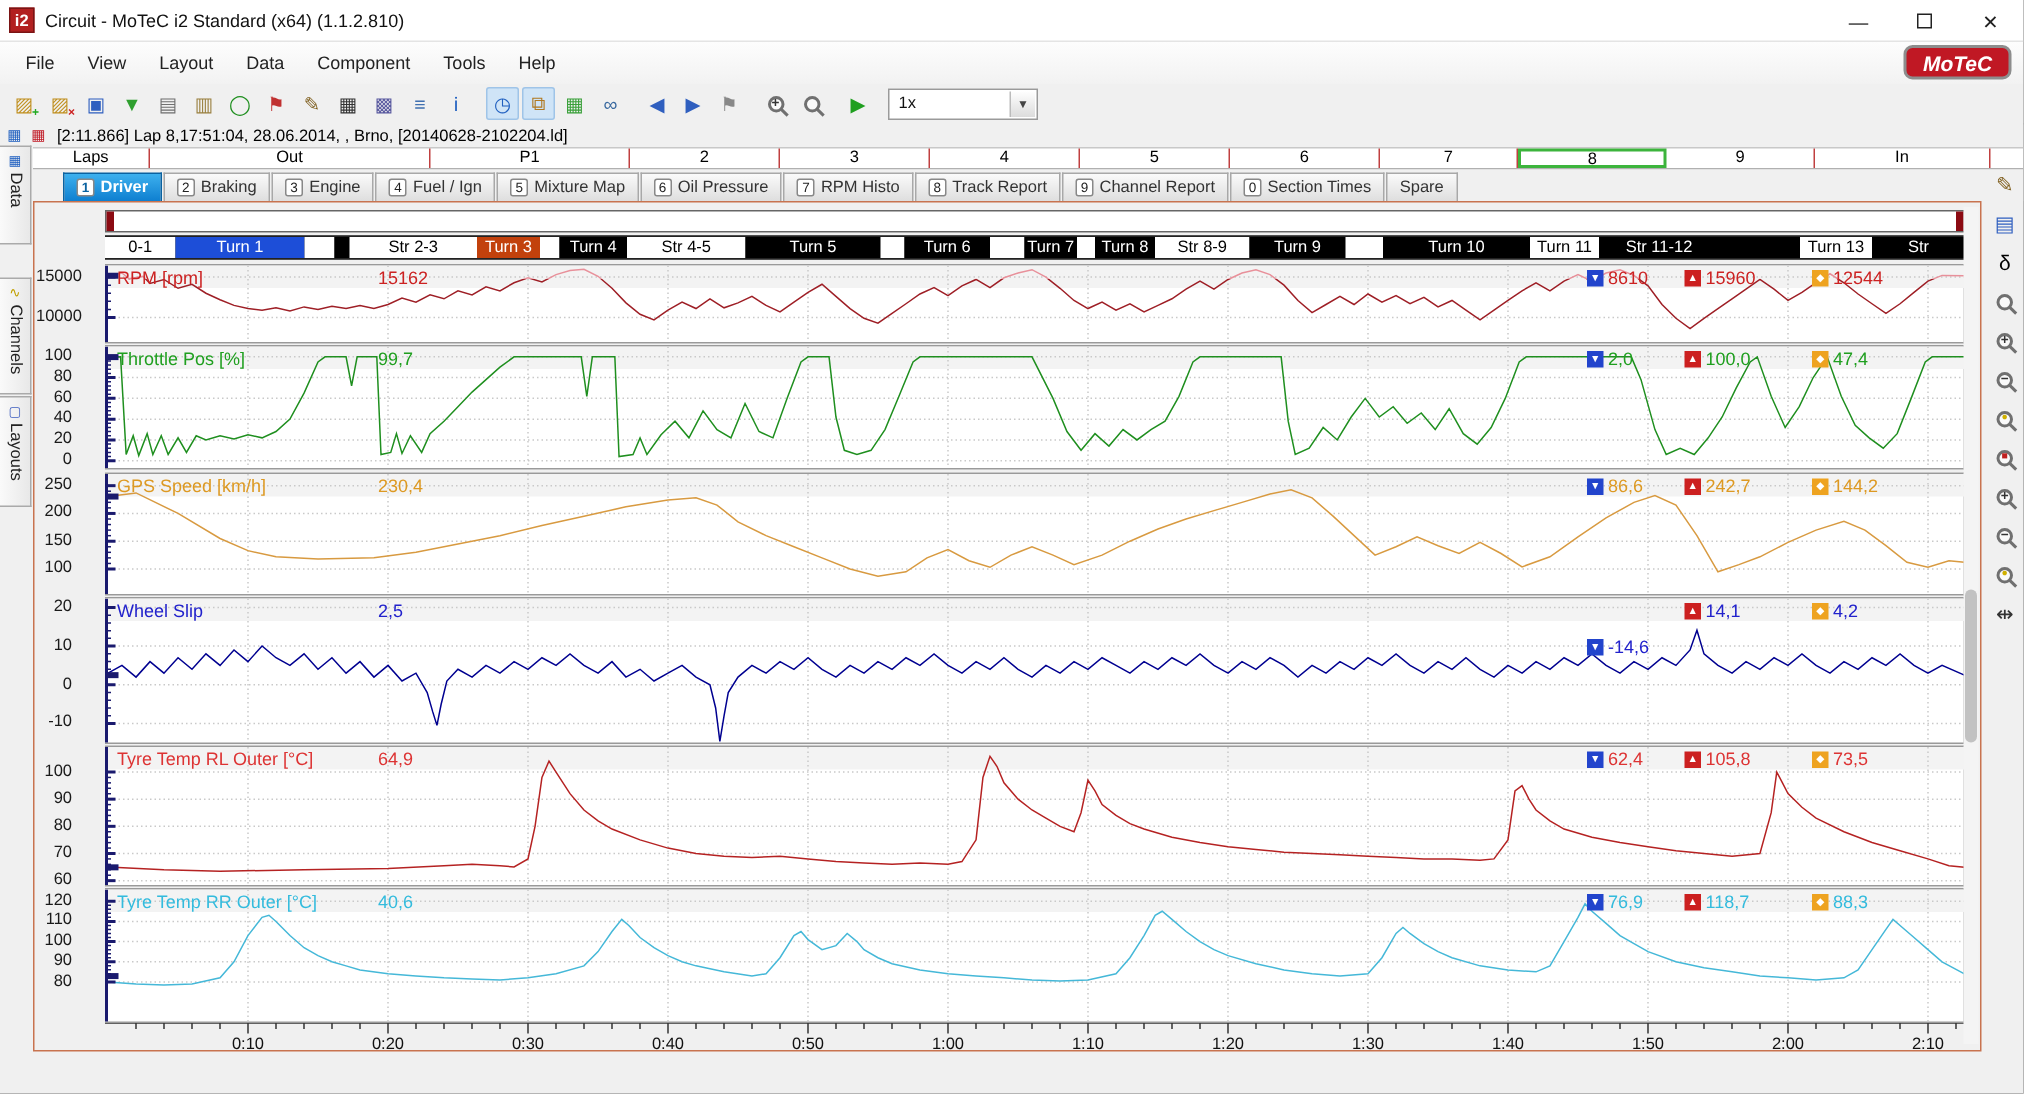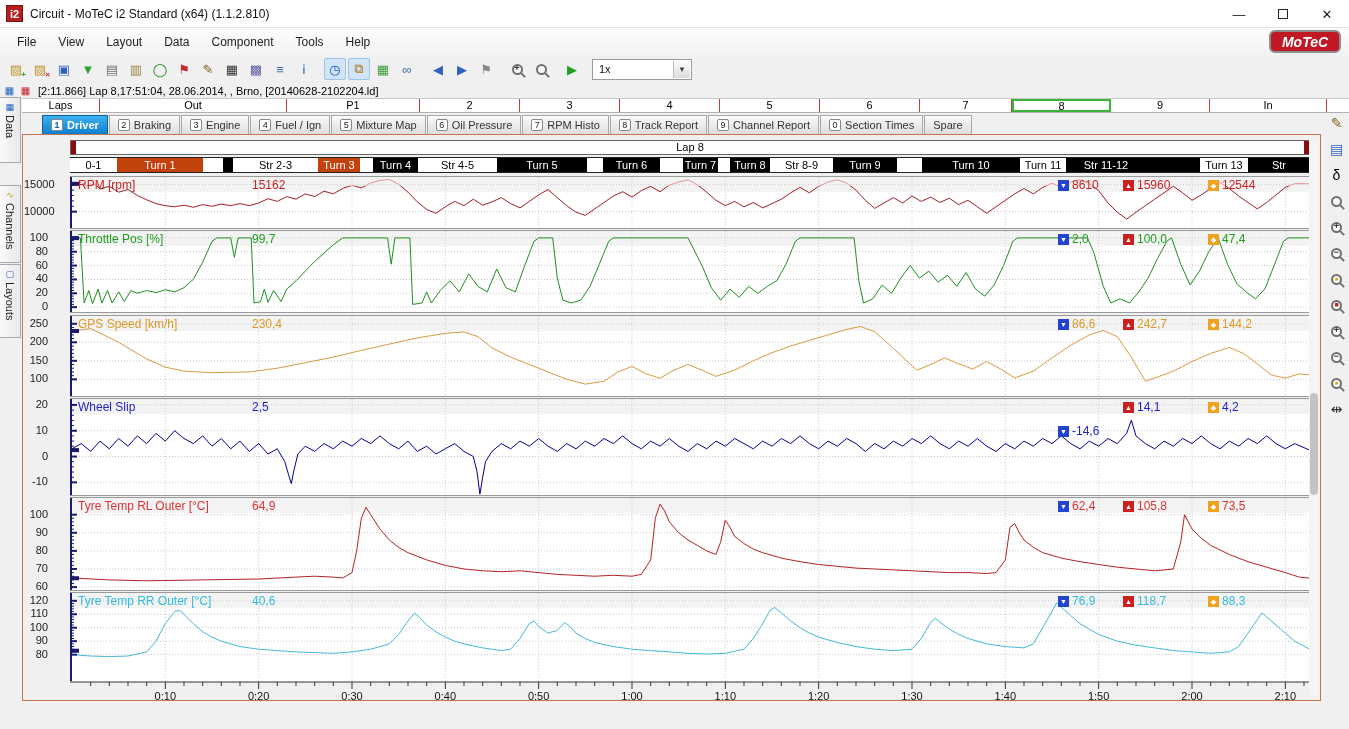--- a/index.html
+++ b/index.html
@@ -193,26 +193,25 @@
       <div class="wtab"><span class="num">9</span>Channel Report</div>
       <div class="wtab"><span class="num">0</span>Section Times</div>
       <div class="wtab">Spare</div>
     </div>
 
   <div id="graph-border"></div>
 
   <div id="lap-header">
     <div class="endbar" style="left:0"></div>
     <div class="endbar" style="right:0"></div>
-    <div id="lap-header-label">Lap 8</div>
   </div>
 
   <div id="sections">
       <div class="section-seg" style="flex: 0 0 47px; background: rgb(255, 255, 255); color: rgb(0, 0, 0);">0-1</div>
-      <div class="section-seg" style="flex: 0 0 86px; background: #c2410c; color: rgb(255, 255, 255);">Turn 1</div>
+      <div class="section-seg" style="flex: 0 0 86px; background: #1d4ed8; color: rgb(255, 255, 255);">Turn 1</div>
       <div class="section-seg" style="flex: 0 0 20px; background: rgb(255, 255, 255); color: rgb(0, 0, 0);"></div>
       <div class="section-seg" style="flex: 0 0 10px; background: rgb(0, 0, 0); color: rgb(255, 255, 255);"></div>
       <div class="section-seg" style="flex: 0 0 85px; background: rgb(255, 255, 255); color: rgb(0, 0, 0);">Str 2-3</div>
       <div class="section-seg" style="flex: 0 0 42px; background: #c2410c; color: rgb(255, 255, 255);">Turn 3</div>
       <div class="section-seg" style="flex: 0 0 13px; background: rgb(255, 255, 255); color: rgb(0, 0, 0);"></div>
       <div class="section-seg" style="flex: 0 0 45px; background: rgb(0, 0, 0); color: rgb(255, 255, 255);">Turn 4</div>
       <div class="section-seg" style="flex: 0 0 79px; background: rgb(255, 255, 255); color: rgb(0, 0, 0);">Str 4-5</div>
       <div class="section-seg" style="flex: 0 0 90px; background: rgb(0, 0, 0); color: rgb(255, 255, 255);">Turn 5</div>
       <div class="section-seg" style="flex: 0 0 16px; background: rgb(255, 255, 255); color: rgb(0, 0, 0);"></div>
       <div class="section-seg" style="flex: 0 0 57px; background: rgb(0, 0, 0); color: rgb(255, 255, 255);">Turn 6</div>

